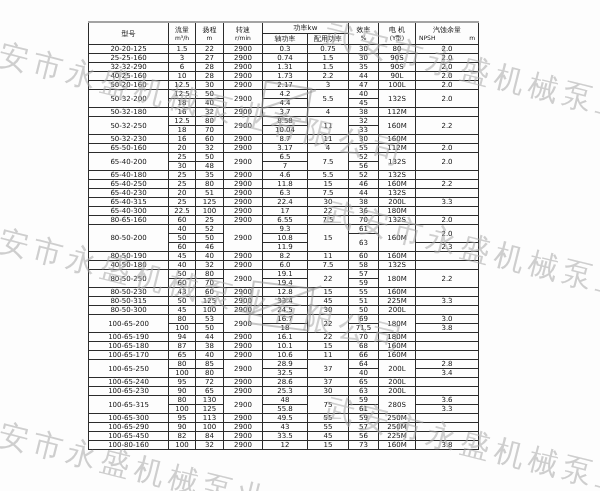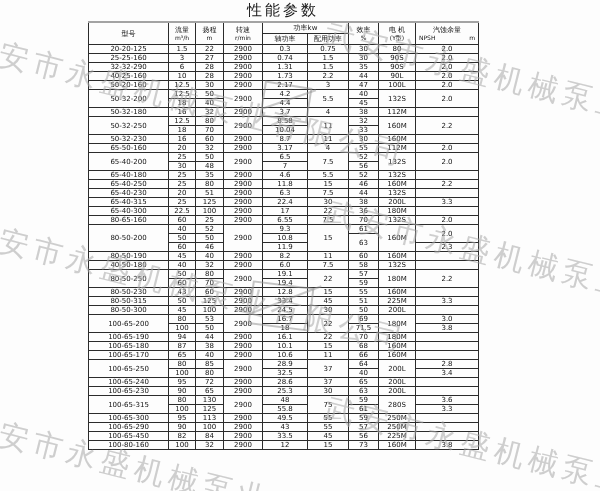--- a/index.html
+++ b/index.html
@@ -16,21 +16,20 @@
   .stamp{position:absolute;border:2px solid rgba(150,150,150,0.55);pointer-events:none;z-index:6;}
   .stamp .diag{position:absolute;left:-4px;top:12px;width:130%;height:0;border-top:2px solid rgba(150,150,150,0.5);transform:rotate(-28deg);}
   #s1{left:262px;top:84px;width:44px;height:32px;transform:rotate(9deg);}
   #s2{left:250px;top:284px;width:58px;height:40px;transform:rotate(7deg);}
 </style>
 </head>
 <body>
 
 <div class="page">
 
-  <div class="title">性能参数</div>
 
   <table class="perf">
     <colgroup>
       <col style="width:80px">
         <col style="width:27px">
         <col style="width:28px">
         <col style="width:39px">
       <col style="width:45px">
         <col style="width:41px">
         <col style="width:30px">

